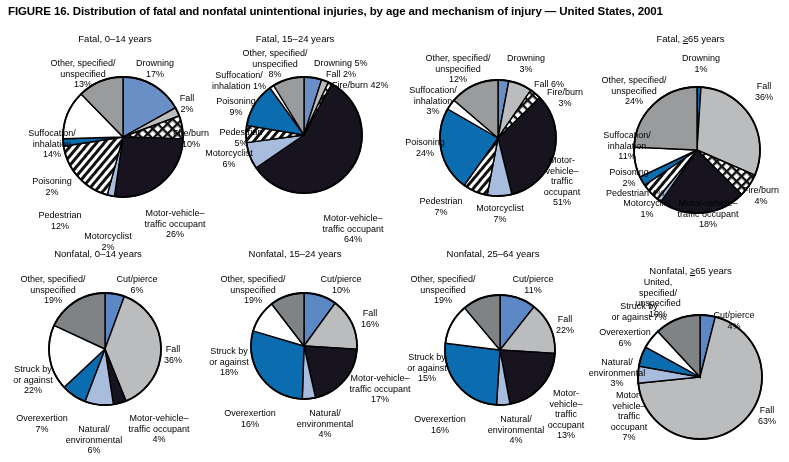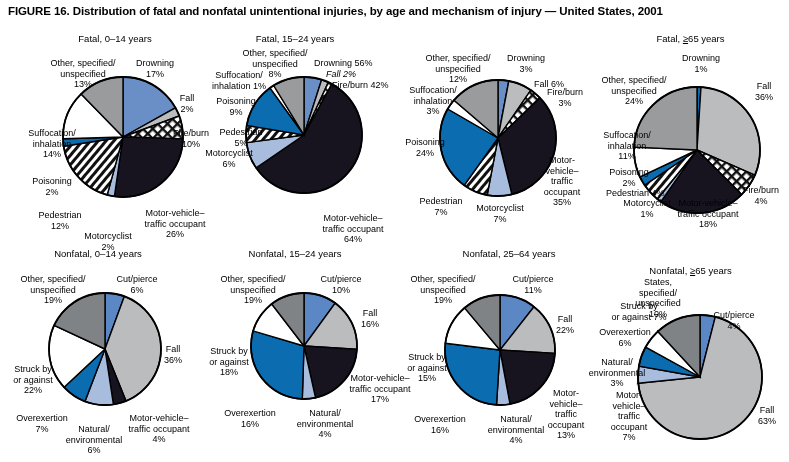--- a/index.html
+++ b/index.html
@@ -134,22 +134,22 @@
         <path d="M0 0 L27.8 -50.9 A58 58 0 1 1 -47.8 32.9 Z" fill="#171420" stroke="#000" stroke-width="1.4"></path>
         <path d="M0 0 L-47.8 32.9 A58 58 0 0 1 -57.5 7.6 Z" fill="#a8bcdd" stroke="#000" stroke-width="1.4"></path>
         <path d="M0 0 L-57.5 7.6 A58 58 0 0 1 -57.2 -9.6 Z" fill="url(#p-diag-2)" stroke="#000" stroke-width="1.4"></path>
         <path d="M0 0 L-57.2 -9.6 A58 58 0 0 1 -34.0 -47.0 Z" fill="#0b6cb0" stroke="#000" stroke-width="1.4"></path>
         <path d="M0 0 L-34.0 -47.0 A58 58 0 0 1 -30.3 -49.5 Z" fill="#ffffff" stroke="#000" stroke-width="1.4"></path>
         <path d="M0 0 L-30.3 -49.5 A58 58 0 0 1 0 -58 Z" fill="#999b9d" stroke="#000" stroke-width="1.4"></path>
         <circle r="58" fill="none" stroke="#000" stroke-width="1.8"></circle>
       </g>
     </svg>
   </div>
-  <div class="lbl l" style="left:118px;top:25px;">Drowning 56%</div>
-  <div class="lbl l" style="left:130px;top:36px;font-style:italic;">Fall 2%</div>
+  <div class="lbl l" style="left:118px;top:25px;">Drowning 5%</div>
+  <div class="lbl l" style="left:130px;top:36px;">Fall 2%</div>
   <div class="lbl l" style="left:136px;top:47px;">Fire/burn 42%</div>
   <div class="lbl c" style="left:116px;top:180px;width:82px;">
     <span>Motor-vehicle–</span><br>
     <span>traffic occupant</span><br>
     <span>64%</span>
   </div>
   <div class="lbl c" style="left:0px;top:115px;width:66px;">
     <span>Motorcyclist</span><br>
     <span>6%</span>
   </div>
@@ -207,21 +207,21 @@
   <div class="lbl l" style="left:140px;top:46px;">Fall 6%</div>
   <div class="lbl c" style="left:144px;top:54px;width:54px;">
     <span>Fire/burn</span><br>
     <span>3%</span>
   </div>
   <div class="lbl c" style="left:140px;top:122px;width:56px;">
     <span>Motor-</span><br>
     <span>vehicle–</span><br>
     <span>traffic</span><br>
     <span>occupant</span><br>
-    <span>35%</span>
+    <span>51%</span>
   </div>
   <div class="lbl c" style="left:72px;top:170px;width:68px;">
     <span>Motorcyclist</span><br>
     <span>7%</span>
   </div>
   <div class="lbl c" style="left:16px;top:163px;width:62px;">
     <span>Pedestrian</span><br>
     <span>7%</span>
   </div>
   <div class="lbl c" style="left:0px;top:104px;width:62px;">
@@ -403,21 +403,21 @@
     <span>18%</span>
   </div>
   <div class="lbl c" style="left:14px;top:26px;width:86px;">
     <span>Other, specified/</span><br>
     <span>unspecified</span><br>
     <span>19%</span>
   </div>
 </div>
 
 <div class="panel" style="left:394px;top:248px;width:198px;height:212px;">
-  <div class="panel-title" style="left:16px;top:0;">Nonfatal, 25–64 years</div>
+  <div class="panel-title" style="left:0;top:0;">Nonfatal, 25–64 years</div>
   <div class="pie-wrap" style="left:48px;top:44px;">
     <svg width="116" height="116" viewBox="0 0 116 116" aria-hidden="true">
       <g transform="translate(58,58)">
         <path d="M0 0 L0 -55 A55 55 0 0 1 34.0 -43.2 Z" fill="#5b87c5" stroke="#000" stroke-width="1.4"></path>
         <path d="M0 0 L34.0 -43.2 A55 55 0 0 1 54.9 3.4 Z" fill="#bbbcbe" stroke="#000" stroke-width="1.4"></path>
         <path d="M0 0 L54.9 3.4 A55 55 0 0 1 10.0 54.1 Z" fill="#171420" stroke="#000" stroke-width="1.4"></path>
         <path d="M0 0 L10.0 54.1 A55 55 0 0 1 -3.5 54.9 Z" fill="#a8bcdd" stroke="#000" stroke-width="1.4"></path>
         <path d="M0 0 L-3.5 54.9 A55 55 0 0 1 -54.6 -6.8 Z" fill="#0b6cb0" stroke="#000" stroke-width="1.4"></path>
         <path d="M0 0 L-54.6 -6.8 A55 55 0 0 1 -35.4 -42.1 Z" fill="#ffffff" stroke="#000" stroke-width="1.4"></path>
         <path d="M0 0 L-35.4 -42.1 A55 55 0 0 1 0 -55 Z" fill="#808386" stroke="#000" stroke-width="1.4"></path>
@@ -504,18 +504,18 @@
   </div>
   <div class="lbl c" style="left:-4px;top:62px;width:74px;">
     <span>Overexertion</span><br>
     <span>6%</span>
   </div>
   <div class="lbl c" style="left:6px;top:36px;width:82px;">
     <span>Struck by</span><br>
     <span>or against 7%</span>
   </div>
   <div class="lbl c" style="left:34px;top:12px;width:64px;">
-    <span>States,</span><br>
+    <span>United,</span><br>
     <span>specified/</span><br>
     <span>unspecified</span><br>
     <span>10%</span>
   </div>
 </div>
 
 </body></html>

